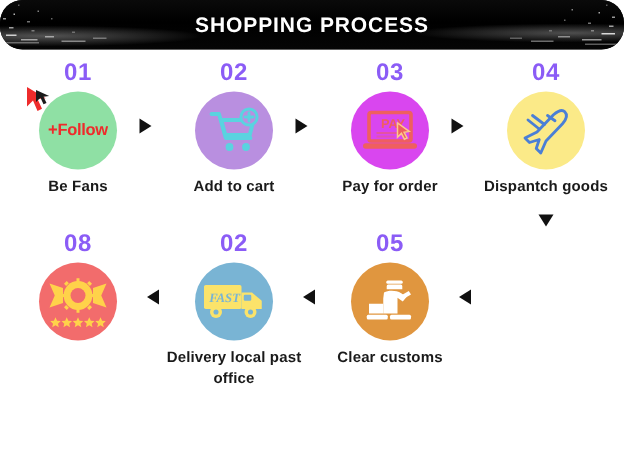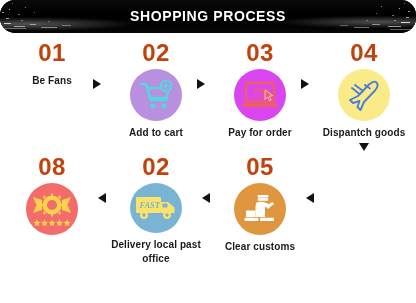--- a/index.html
+++ b/index.html
@@ -73,23 +73,23 @@
   .row-2 { top: 122px; }
 
   .step {
     position: relative;
     width: 104px;
     display: flex;
     flex-direction: column;
     align-items: center;
   }
   .step-num {
-    font-size: 24px;
+    font-size: 16px;
     font-weight: bold;
-    color: #c2410c;
+    color: #8b5cf6;
     line-height: 1;
     margin-bottom: 4px;
     letter-spacing: 0.5px;
   }
   .badge {
     position: relative;
     width: 52px;
     height: 52px;
     border-radius: 50%;
     display: flex;
@@ -203,20 +203,27 @@
 
   <div class="banner-title">SHOPPING PROCESS</div>
 </div>
 
 <div class="process">
 
   <div class="row row-1">
 
     <div class="step">
       <div class="step-num">01</div>
+      <div class="badge" style="background:#8fe0a4;">
+        <span class="follow-text">+Follow</span>
+        <svg class="cursor-hand" viewBox="0 0 22 20">
+          <path d="M1 2 L1 15 L5 11 L8 18 L11 16.5 L8 10 L13.5 9.5 Z" fill="#ee2b2b"></path>
+          <path d="M7 4 L7 12 L10 9.2 L12 13.5 L14 12.6 L12 8.5 L15.8 8 Z" fill="#1a1a1a"></path>
+        </svg>
+      </div>
       <div class="step-label">Be Fans</div>
     </div>
 
     <div class="step">
       <div class="step-num">02</div>
       <div class="badge" style="background:#b98fe0;">
         <svg width="34" height="32" viewBox="0 0 34 32">
           <path d="M2 5 L7 5 L11.5 21 L28 21" fill="none" stroke="#5ad3e0" stroke-width="2.6" stroke-linecap="round" stroke-linejoin="round"></path>
           <path d="M8.5 9 L30 9 L27.5 19 L11.2 19 Z" fill="none" stroke="#5ad3e0" stroke-width="2.6" stroke-linejoin="round"></path>
           <circle cx="14" cy="27" r="2.6" fill="#5ad3e0"></circle>

